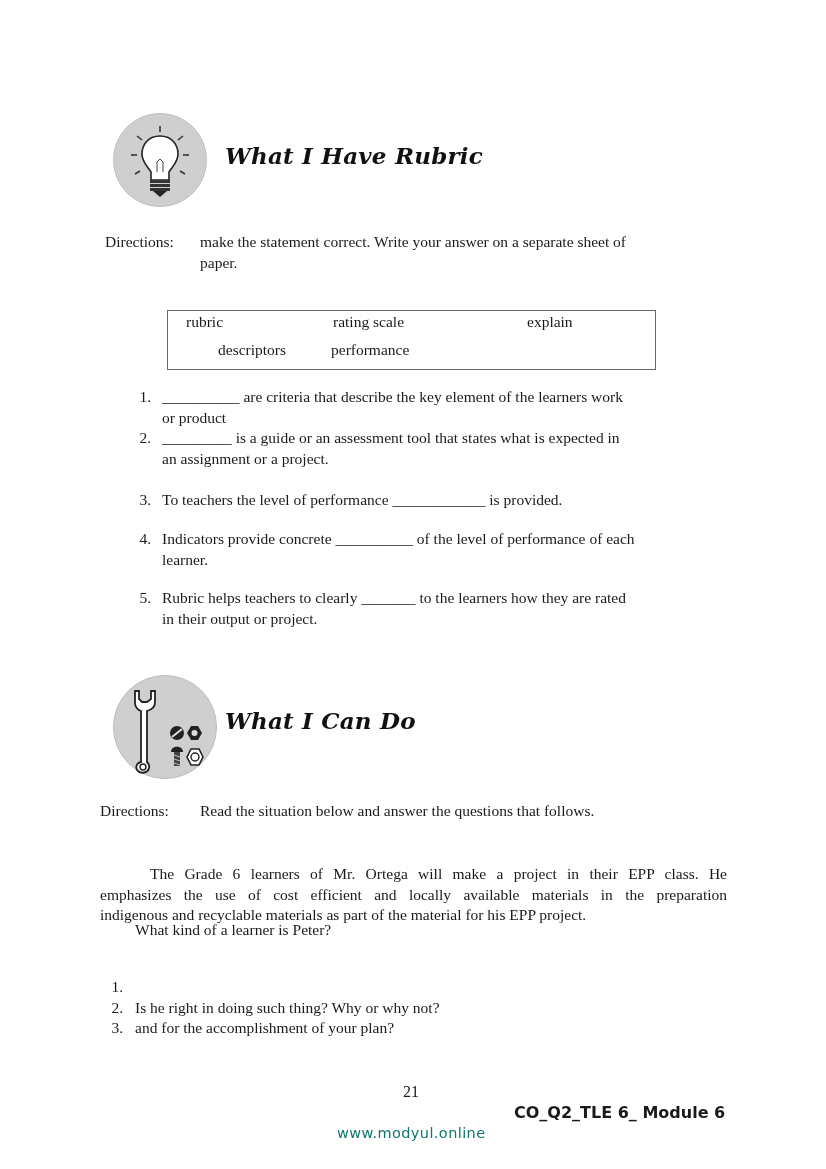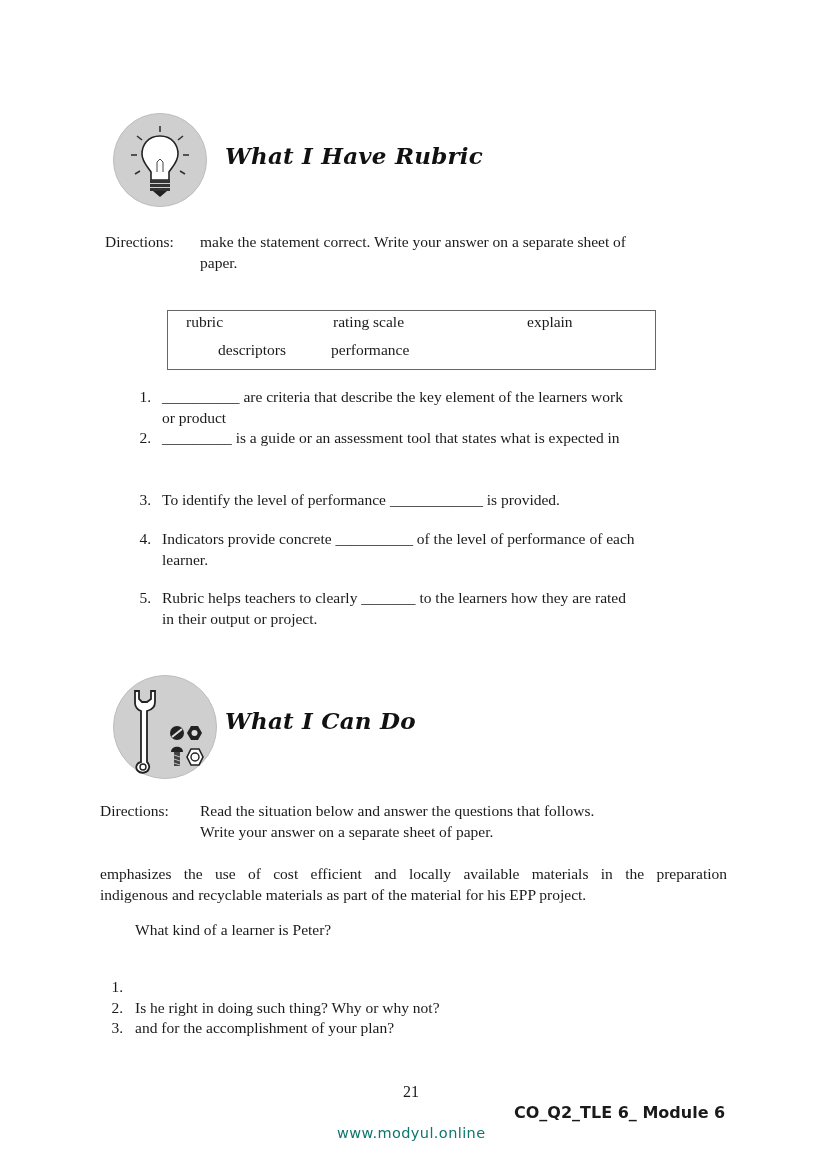--- a/index.html
+++ b/index.html
@@ -73,26 +73,27 @@
   <span class="q-num serif" style="left:131px; top:387px;">1.</span>
   <div class="q-text serif" style="left:162px; top:387px; width:570px;">
     <div>__________ are criteria that describe the key element of the learners work</div>
     <div>or product</div>
   </div>
 </div>
 <div>
   <span class="q-num serif" style="left:131px; top:428px;">2.</span>
   <div class="q-text serif" style="left:162px; top:428px; width:570px;">
     <div>_________ is a guide or an assessment tool that states what is expected in</div>
+    <div>an assignment or a project.</div>
   </div>
 </div>
 <div>
   <span class="q-num serif" style="left:131px; top:490px;">3.</span>
   <div class="q-text serif" style="left:162px; top:490px; width:570px;">
-    <div>To identify the level of performance ____________ is provided.</div>
+    <div>To teachers the level of performance ____________ is provided.</div>
   </div>
 </div>
 <div>
   <span class="q-num serif" style="left:131px; top:529px;">4.</span>
   <div class="q-text serif" style="left:162px; top:529px; width:570px;">
     <div>Indicators provide concrete __________ of the level of performance of each</div>
     <div>learner.</div>
   </div>
 </div>
 <div>
@@ -120,24 +121,24 @@
       </g>
     <polygon points="77,73 85,73 89,81 85,89 77,89 73,81" fill="#fff" stroke="#222" stroke-width="1.6"></polygon>
     <circle cx="81" cy="81" r="4" fill="#fff" stroke="#222" stroke-width="1.4"></circle>
   </svg>
 </div>
 <div class="section-title" style="left:225px; top:707px;">What I Can Do</div>
 
 <div class="dir-label serif" style="left:100px; top:801px;">Directions:</div>
 <div class="dir-text serif" style="left:200px; top:801px; width:530px;">
   <div>Read the situation below and answer the questions that follows.</div>
-  <div>Write your answer on a separate sheet of paper.</div>
 </div>
 
 <div class="para serif" style="top:864px;">
+  <div style="text-indent:50px; text-align-last:justify;">The Grade 6 learners of Mr. Ortega will make a project in their EPP class. He</div>
   <div style="text-align-last:justify;">emphasizes the use of cost efficient and locally available materials in the preparation</div>
   <div>indigenous and recyclable materials as part of the material for his EPP project.</div>
 </div>
 
 <div>
   <span class="q-num serif" style="left:103px; top:977px;">1.</span>
   <div class="q-text serif" style="left:135px; top:920px; width:600px;">
     <div>What kind of a learner is Peter?</div>
   </div>
 </div>

